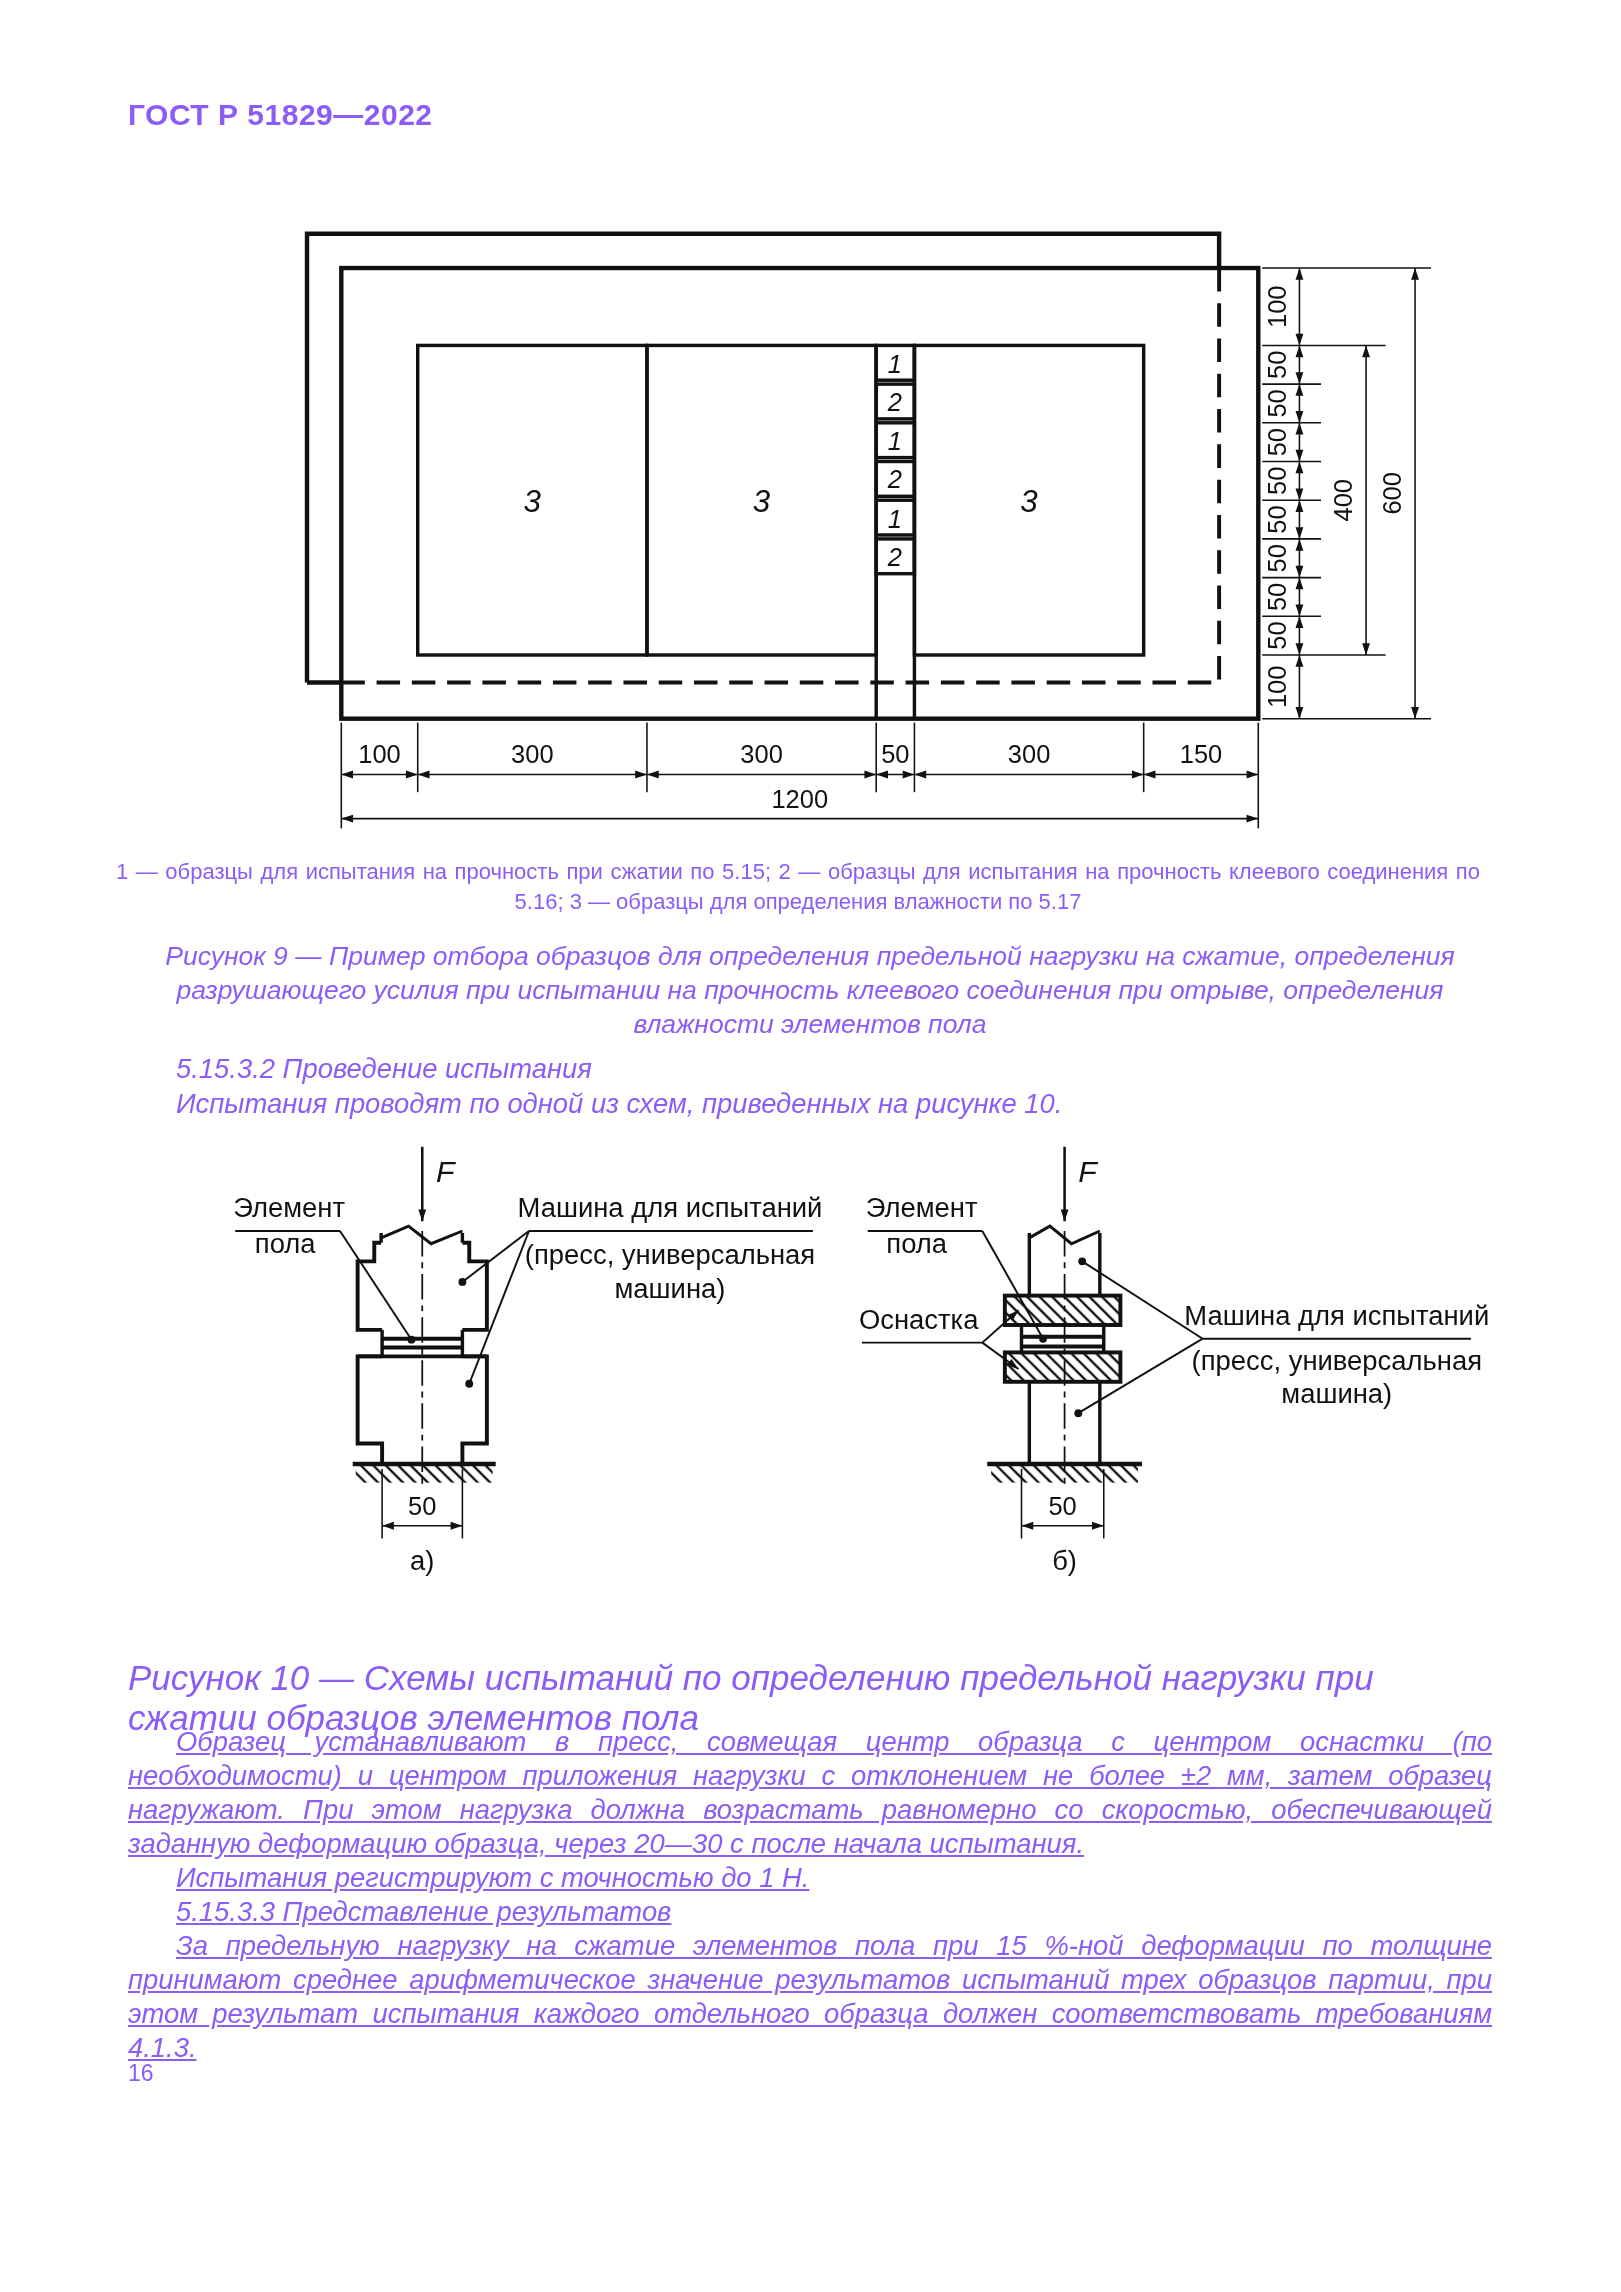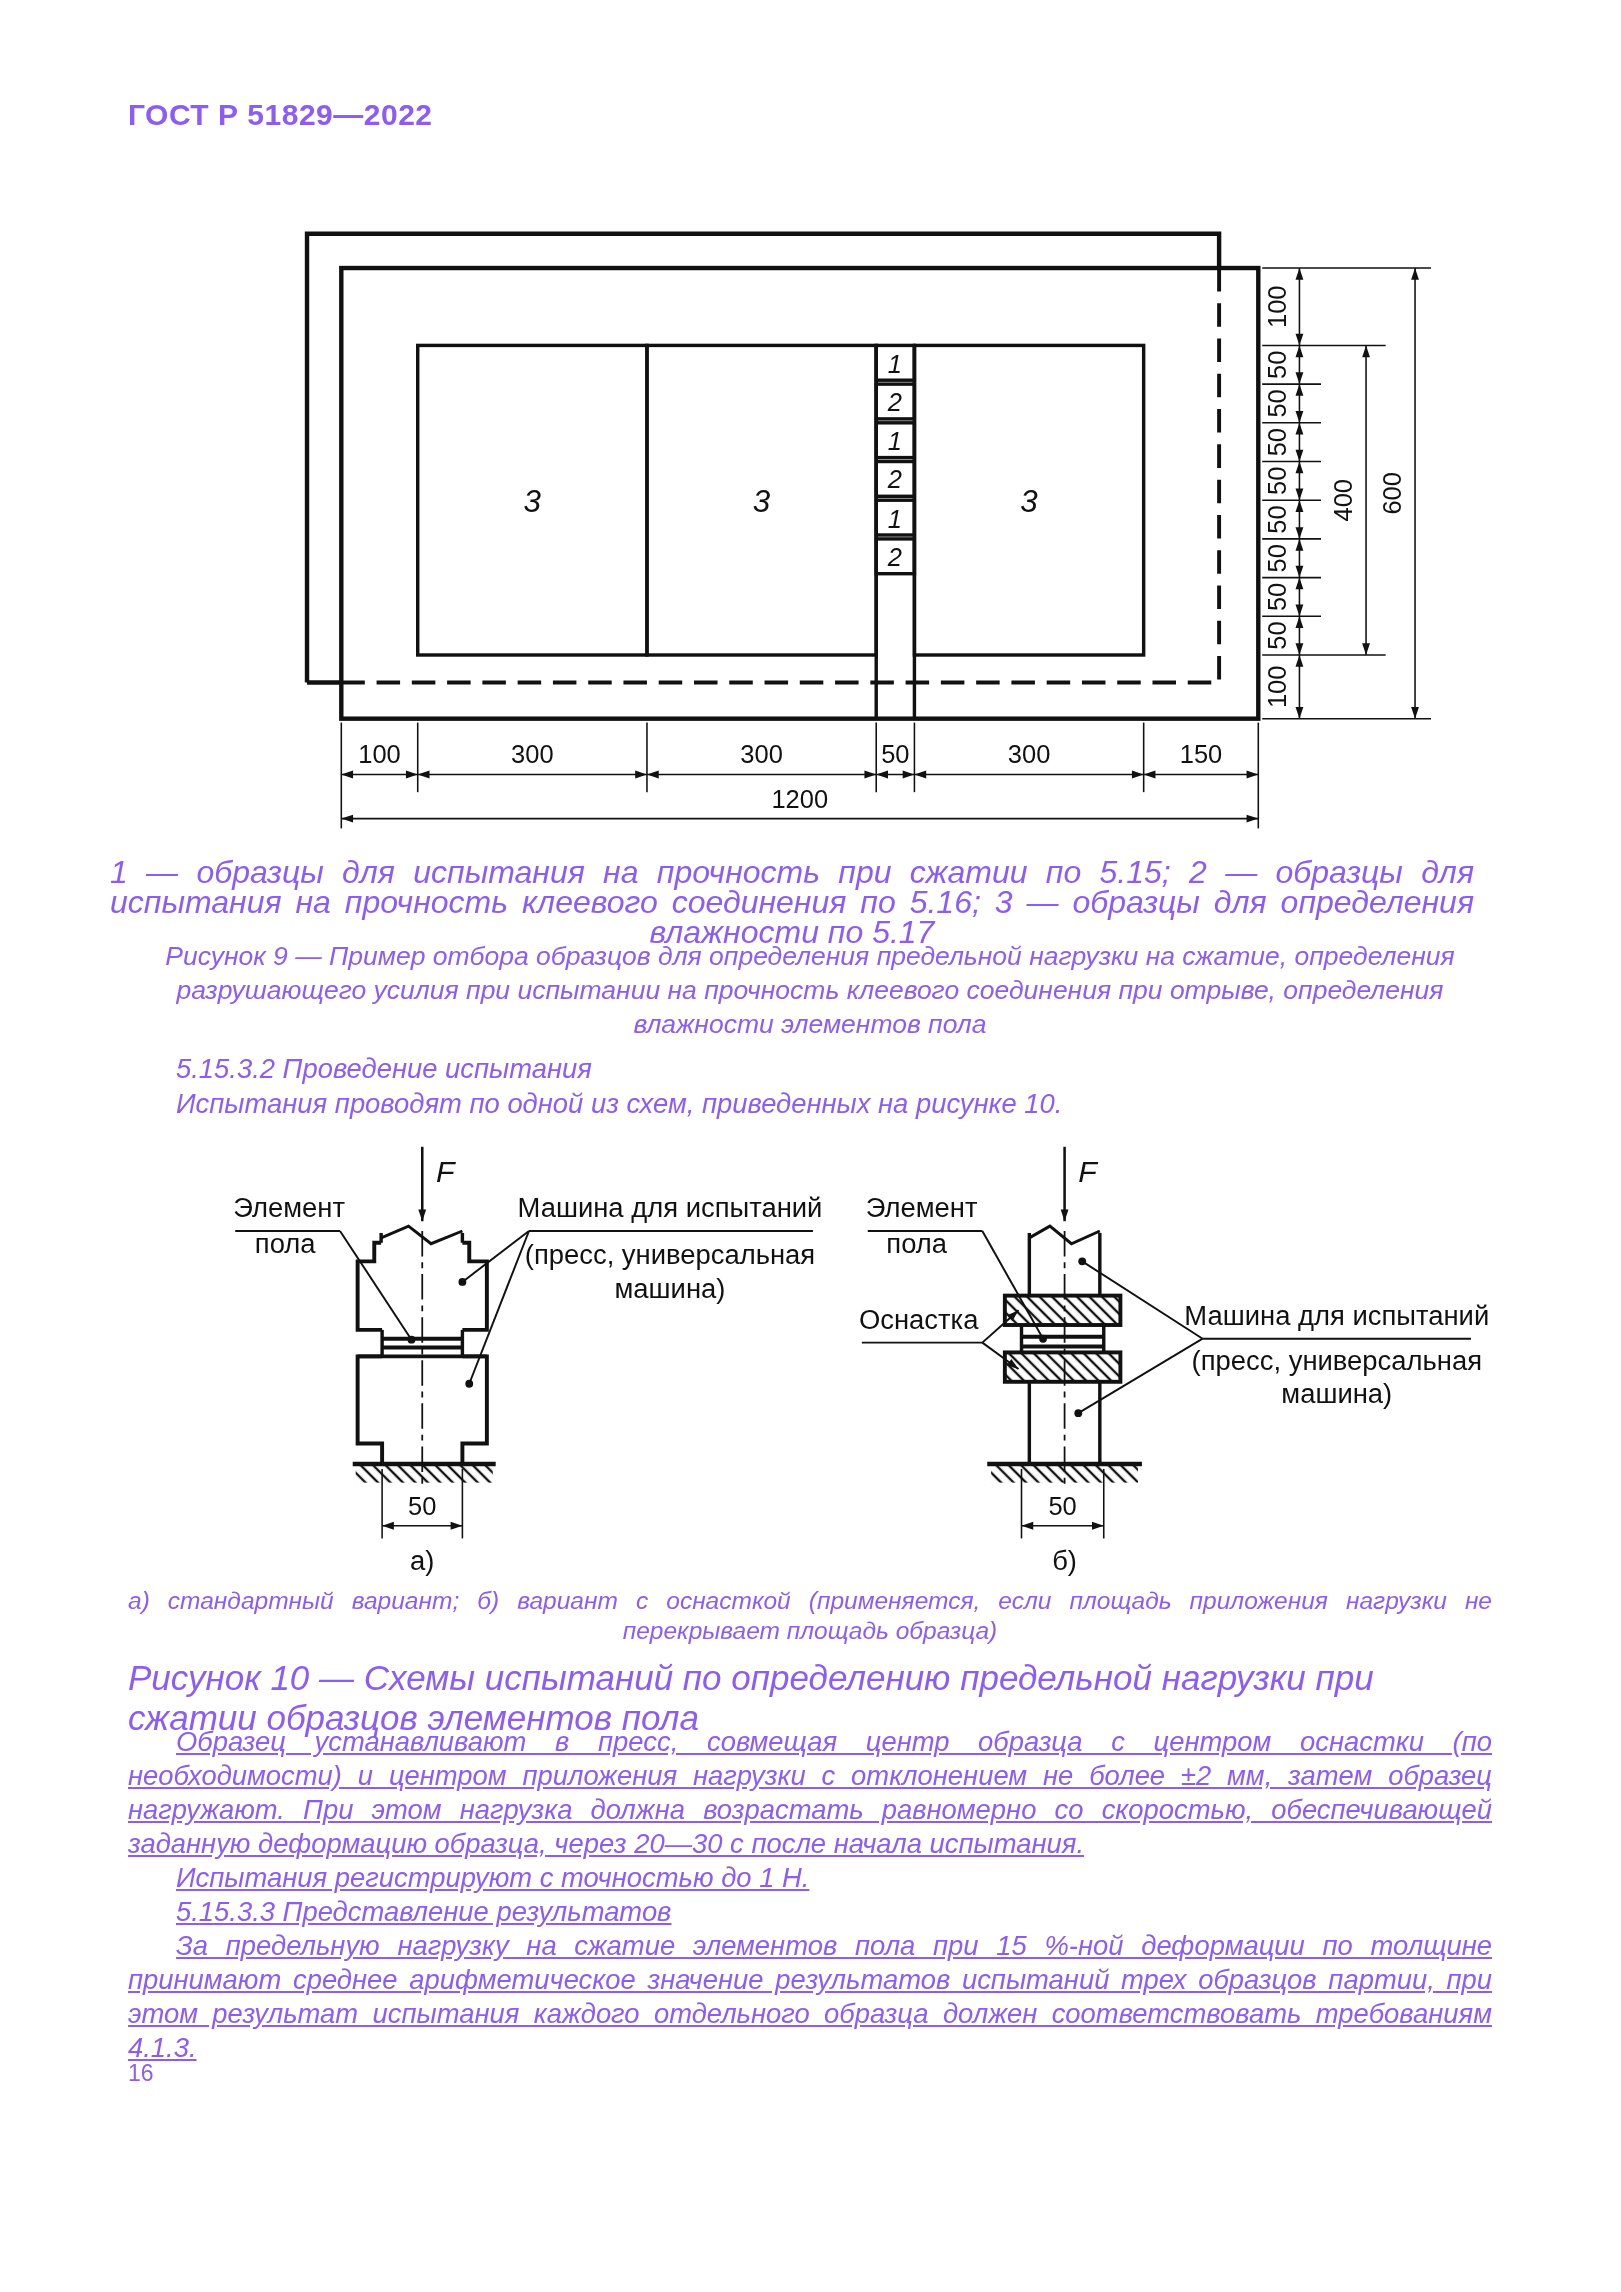--- a/index.html
+++ b/index.html
@@ -1,21 +1,21 @@
 <!DOCTYPE html>
 <html lang="ru"><head>
 <meta charset="utf-8">
 <style>
   html,body{margin:0;padding:0;background:#888;}
   #page{position:relative;width:1621px;height:2293px;background:#ffffff;
         font-family:"Liberation Sans",sans-serif;color:#8b5cf6;overflow:hidden;}
   .hdr{position:absolute;left:128px;top:98px;font-size:30px;font-weight:bold;letter-spacing:0.5px;}
   .abs{position:absolute;}
-  .legend{left:110px;top:857px;width:1364px;font-size:32px;line-height:30px;
-          font-style:italic;text-align:justify;text-align-last:center;}
+  .legend{left:116px;top:857px;width:1364px;font-size:22px;line-height:30px;
+          text-align:justify;text-align-last:center;}
   .figtitle{left:128px;top:939px;width:1364px;font-size:26.5px;line-height:34px;
             font-style:italic;text-align:center;}
   .heading{left:128px;top:1053px;width:1364px;font-size:27.4px;font-style:italic;text-indent:48px;}
   .intro{left:128px;top:1088px;width:1364px;font-size:27.4px;font-style:italic;text-indent:48px;}
   .cap10{left:128px;top:1586px;width:1364px;font-size:24.5px;line-height:30px;
          font-style:italic;text-align:justify;text-align-last:center;}
   .title10{left:128px;top:1658px;width:1364px;font-size:35px;font-style:italic;text-align:left;}
   .bodytext{left:128px;top:1725px;width:1364px;font-size:27.4px;line-height:34px;font-style:italic;}
   .bodytext p{margin:0;text-indent:48px;text-align:justify;text-decoration:underline;}
   .pagenum{left:128px;top:2060px;font-size:23px;}
@@ -263,21 +263,20 @@
         <text x="1365" y="1432" class="lbl" text-anchor="middle">машина)</text>
         <line x1="1228" y1="1366" x2="1502" y2="1366" stroke="#111" stroke-width="2"></line>
         <line x1="1228" y1="1366" x2="1105" y2="1287" stroke="#111" stroke-width="2"></line>
         <line x1="1228" y1="1366" x2="1101" y2="1442" stroke="#111" stroke-width="2"></line>
         <circle cx="1105" cy="1287" r="4" fill="#111"></circle>
         <circle cx="1101" cy="1442" r="4" fill="#111"></circle>
       </g>
     </g>
   </svg>
 
-  <div class="cap10 abs">а) стандартный вариант; б) вариант с оснасткой (применяется, если площадь приложения нагрузки не перекрывает площадь образца)</div>
   <div class="title10 abs">Рисунок 10 — Схемы испытаний по определению предельной нагрузки при сжатии образцов элементов пола</div>
 
   <div class="bodytext abs">
     <p>Образец устанавливают в пресс, совмещая центр образца с центром оснастки (по необходимости) и центром приложения нагрузки с отклонением не более ±2 мм, затем образец нагружают. При этом нагрузка должна возрастать равномерно со скоростью, обеспечивающей заданную деформацию образца, через 20—30 с после начала испытания.</p>
     <p>Испытания регистрируют с точностью до 1 Н.</p>
     <p>5.15.3.3 Представление результатов</p>
     <p>За предельную нагрузку на сжатие элементов пола при 15 %-ной деформации по толщине принимают среднее арифметическое значение результатов испытаний трех образцов партии, при этом результат испытания каждого отдельного образца должен соответствовать требованиям 4.1.3.</p>
   </div>
 
   <div class="pagenum abs">16</div>

